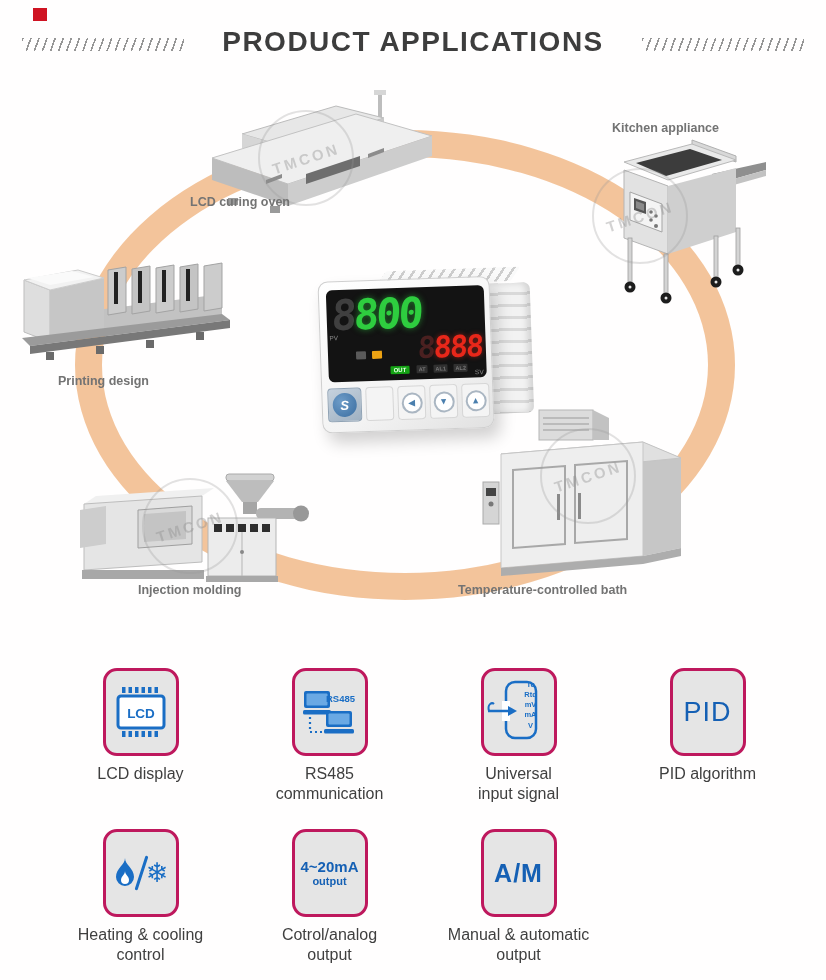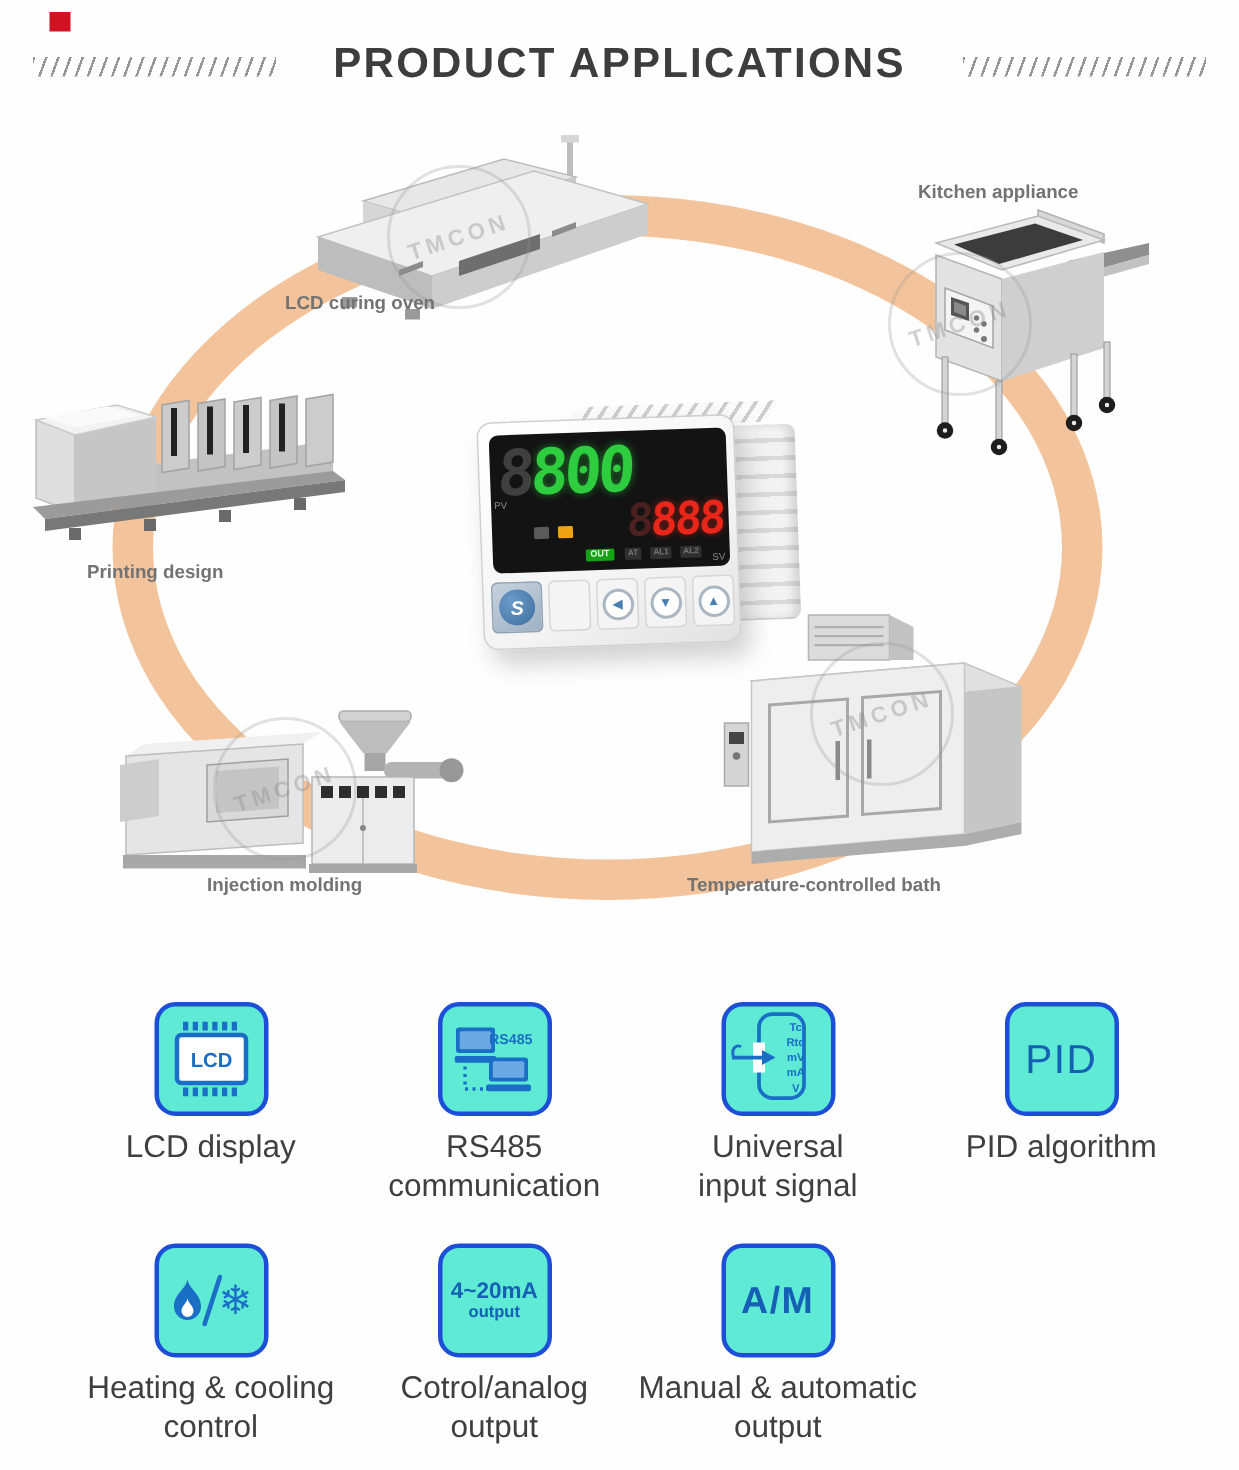--- a/index.html
+++ b/index.html
@@ -68,23 +68,23 @@
   .key-s .circ { width:24px; height:24px; border-radius:50%; background:radial-gradient(circle at 35% 35%, #6d9cc8, #3a6da0);
     color:#fff; font-size:13px; font-style:italic; font-weight:bold; display:flex; align-items:center; justify-content:center; }
   .key-plain { width:28px; background:#f4f4f4; border:1px solid #d6d6d6; }
   .key-arrow .circ2 { width:21px; height:21px; border-radius:50%; border:2px solid #aab6c2; background:#fff;
     color:#4a7fae; font-size:9px; display:flex; align-items:center; justify-content:center; }
 
   
   .features-row { position:absolute; left:46px; width:756px; display:flex; z-index:2; }
   .row1 { top:668px; } .row2 { top:829px; }
   .cell { width:189px; display:flex; flex-direction:column; align-items:center; }
-  .ibox { width:76px; height:76px; border:3px solid #1d4ed8; border-radius:14px; background:#5eead4;
+  .ibox { width:76px; height:88px; border:3px solid #be185d; border-radius:14px; background:#e5e5e5;
     display:flex; align-items:center; justify-content:center; position:relative; }
-  .flabel { margin-top:8px; font-size:21px; color:#3f3f3f; text-align:center; line-height:1.22; white-space:pre-line; }
+  .flabel { margin-top:8px; font-size:16px; color:#3f3f3f; text-align:center; line-height:1.22; white-space:pre-line; }
   .pid-text { font-size:27px; font-weight:normal; letter-spacing:1px; color:#1560b4; }
   .am-text { font-size:25px; font-weight:bold; letter-spacing:1px; color:#1560b4; }
   .ma-top { font-size:15px; font-weight:bold; color:#1560b4; line-height:1.15; }
   .ma-sub { font-size:11px; font-weight:bold; color:#1560b4; line-height:1.15; }
   .uin-text { position:absolute; left:27px; top:11px; width:28px; font-size:7.5px; font-weight:bold; line-height:1.35;
     color:#1a6ec5; text-align:center; white-space:pre-line; }
   .slash-bar { width:3px; height:36px; background:#1a6ec5; transform:rotate(18deg); border-radius:2px; margin:0 3px; }
   .snow { font-size:27px; color:#1a6ec5; line-height:1; }
   .hc-wrap { display:flex; align-items:center; }
 </style>

